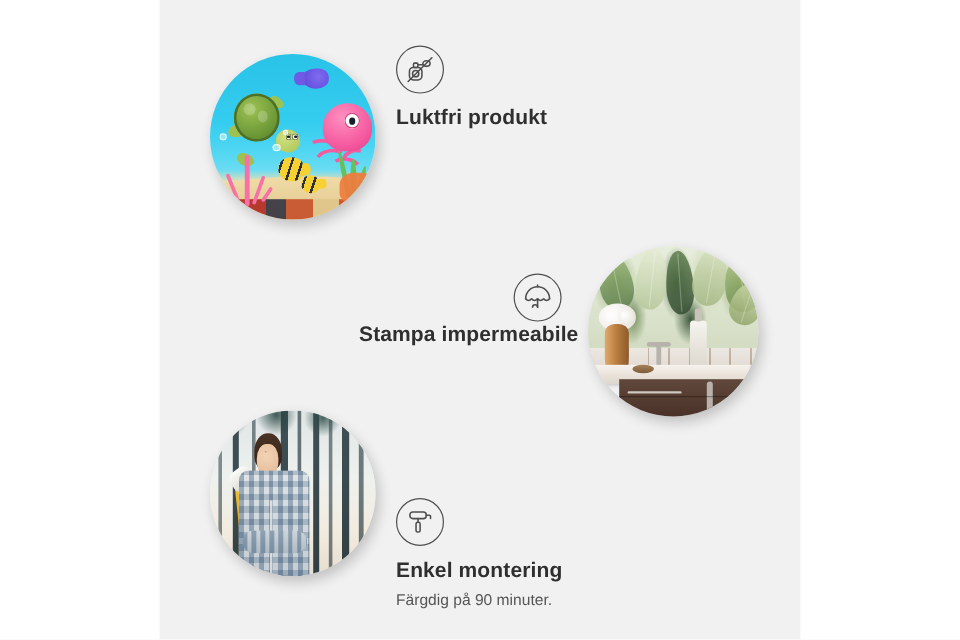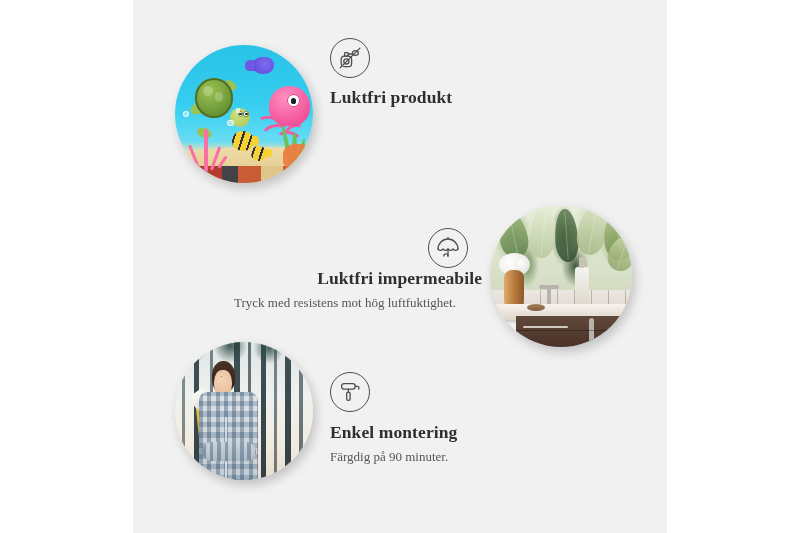--- a/index.html
+++ b/index.html
@@ -12,21 +12,20 @@
     height: 533px;
     overflow: hidden;
     background: #ffffff;
     font-family: "Liberation Sans", sans-serif;
   }
   .canvas {
     position: relative;
     width: 782px;
     height: 533px;
     background: #ffffff;
-    font-family: Liberation Serif, serif;
   }
   
   .panel {
     position: absolute;
     left: 133px;
     top: 0;
     width: 534px;
     height: 533px;
     background: #f1f1f1;
   }
@@ -398,21 +397,21 @@
   #feature-waterproof .icon-wrap {
     display:flex; justify-content:flex-end; padding-right: 22px;
   }
   #feature-waterproof .feature-title {
     text-align: right; padding-right: 8px; margin-bottom: 4px;
   }
   #feature-waterproof .feature-desc { text-align: center; }
 
   
   #feature-assembly {
-    left: 330px; top: 372px; width: 250px;
+    left: 330px; top: 415px; width: 250px;
   }
   #feature-assembly .feature-icon { margin-bottom: 10px; }
   #feature-assembly .feature-title { margin-bottom: 4px; }
   #feature-assembly .feature-desc { text-align: left; }
 </style>
 </head>
 <body>
 
 <div class="canvas">
 
@@ -569,22 +568,21 @@
           <path d="M3.0 14.0 q2.5 2.8 5.0 0 q2.5 2.8 5.0 0 q2.5 2.8 5.0 0 q2.5 2.8 5.0 0"></path>
 
           <path d="M13.0 14.0 v7.0"></path>
 
           <path d="M13.0 21.0 a2.1 2.1 0 0 0 -4.2 0"></path>
 
           <path d="M13.0 4.0 v-1.4"></path>
         </svg>
       </div>
     </div>
-    <p class="feature-title">Luktfri impermeabile</p>
-    <p class="feature-desc">Tryck med resistens mot hög luftfuktighet.</p>
+    <p class="feature-title">Stampa impermeabile</p>
   </div>
 
   <div class="feature" id="feature-assembly">
     <div class="feature-icon">
       <svg width="26" height="26" viewBox="0 0 26 26" fill="none" stroke="#4e4e4e" stroke-width="1.3" stroke-linecap="round" stroke-linejoin="round">
 
         <rect x="4.6" y="4.6" width="13.6" height="5.6" rx="2.4"></rect>
 
         <path d="M18.2 7.4 h2.6 a1 1 0 0 1 1 1 v1.6"></path>
 

